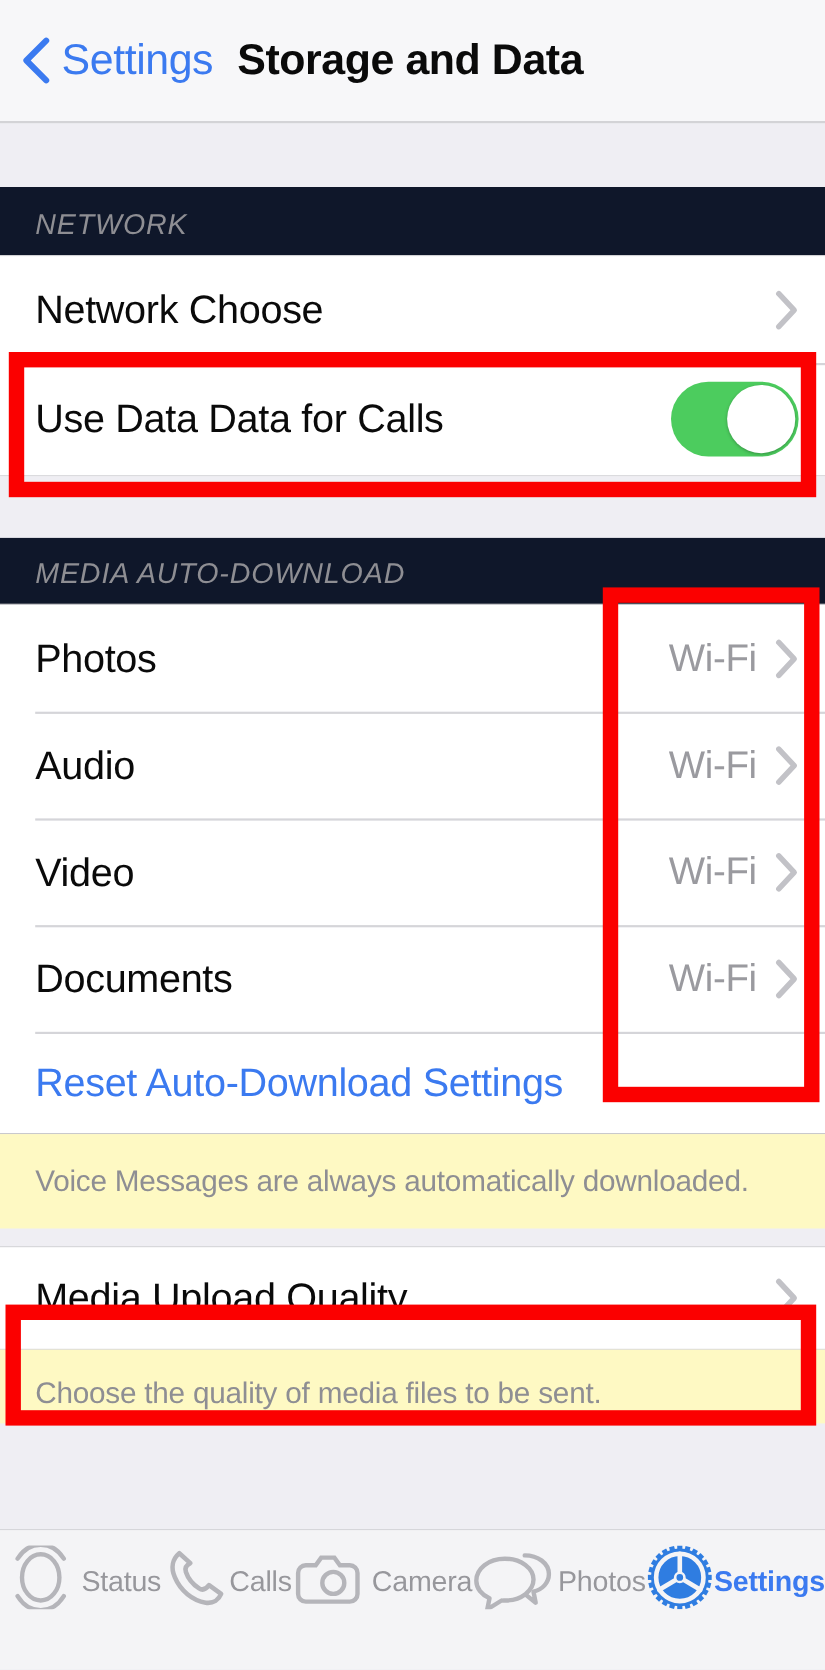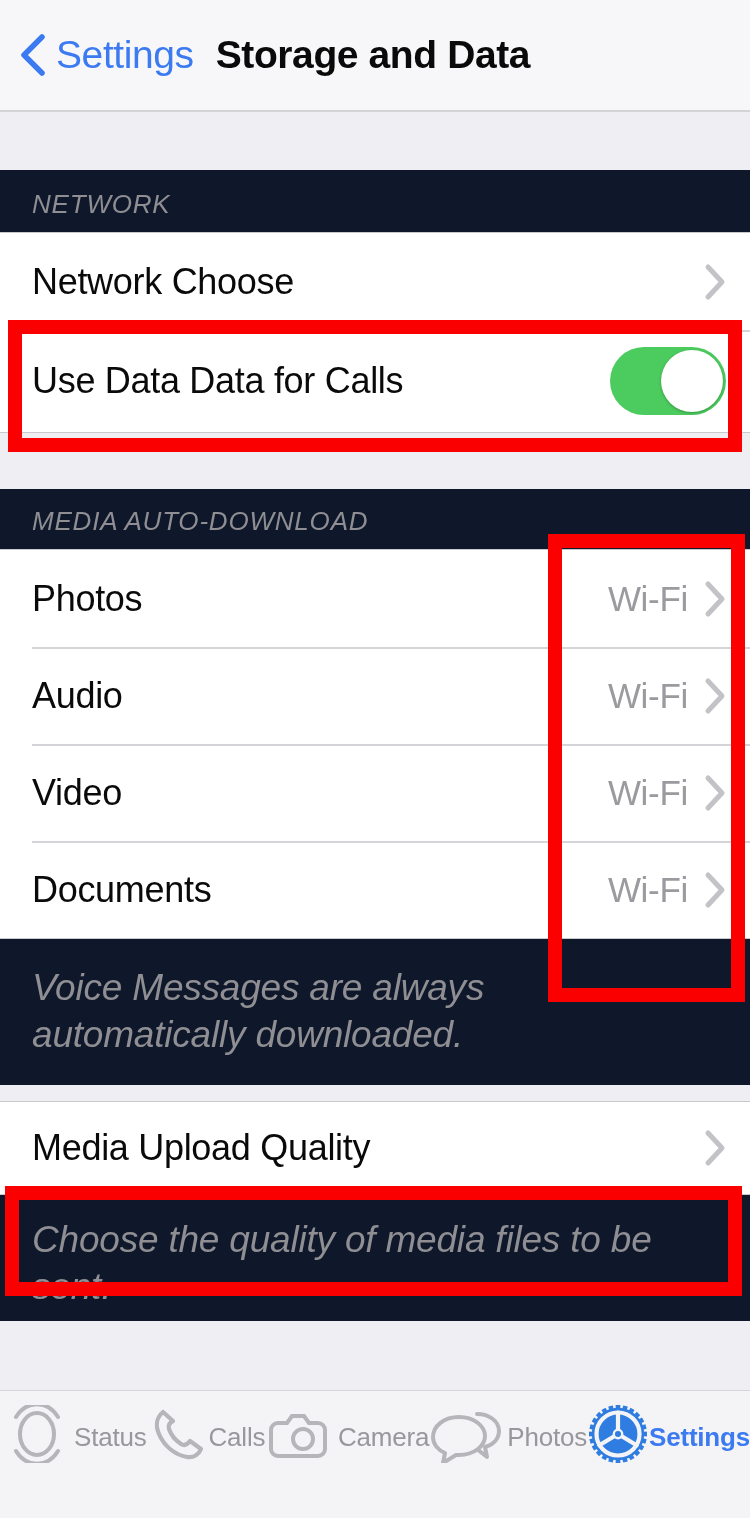--- a/index.html
+++ b/index.html
@@ -118,27 +118,26 @@
     position: absolute;
     top: 3px; left: 51px;
     width: 62px; height: 62px;
     border-radius: 50%;
     background: #ffffff;
     box-shadow: 0 1px 3px rgba(0,0,0,.28);
   }
 
   
   .note {
-    background: #0f172a;
+    background: #fef9c3;
     color: #8e8e93;
-    font-size: 37px;
+    font-size: 27px;
     line-height: 1.27;
     padding: 26px 50px 26px 32px;
     letter-spacing: -0.2px;
-    font-style: italic;
   }
   .note.tight { padding: 22px 32px 10px 32px; }
 
   
   .tabbar {
     position: absolute;
     left: 0; right: 0; bottom: 0;
     height: 128px;
     background: #f4f4f6;
     border-top: 1.5px solid #d6d6da;
@@ -240,20 +239,23 @@
       </span>
     </div>
     <div class="row">
       <span class="row-label">Documents</span>
       <span class="row-value">Wi-Fi</span>
       <span class="chev-r">
         <svg width="22" height="38" viewBox="0 0 22 38">
             <polyline points="4,4 18,19 4,34" fill="none" stroke="#c2c2c7" stroke-width="5" stroke-linecap="round" stroke-linejoin="round"></polyline>
           </svg>
       </span>
+    </div>
+    <div class="row" style="height:92px">
+      <span class="row-label link">Reset Auto-Download Settings</span>
     </div>
   </div>
 
   <div class="note">Voice Messages are always automatically downloaded.</div>
 
   <div class="sec-gap" style="height:16px"></div>
   <div class="list">
     <div class="row" style="height:92px">
       <span class="row-label">Media Upload Quality</span>
       <span class="chev-r">

